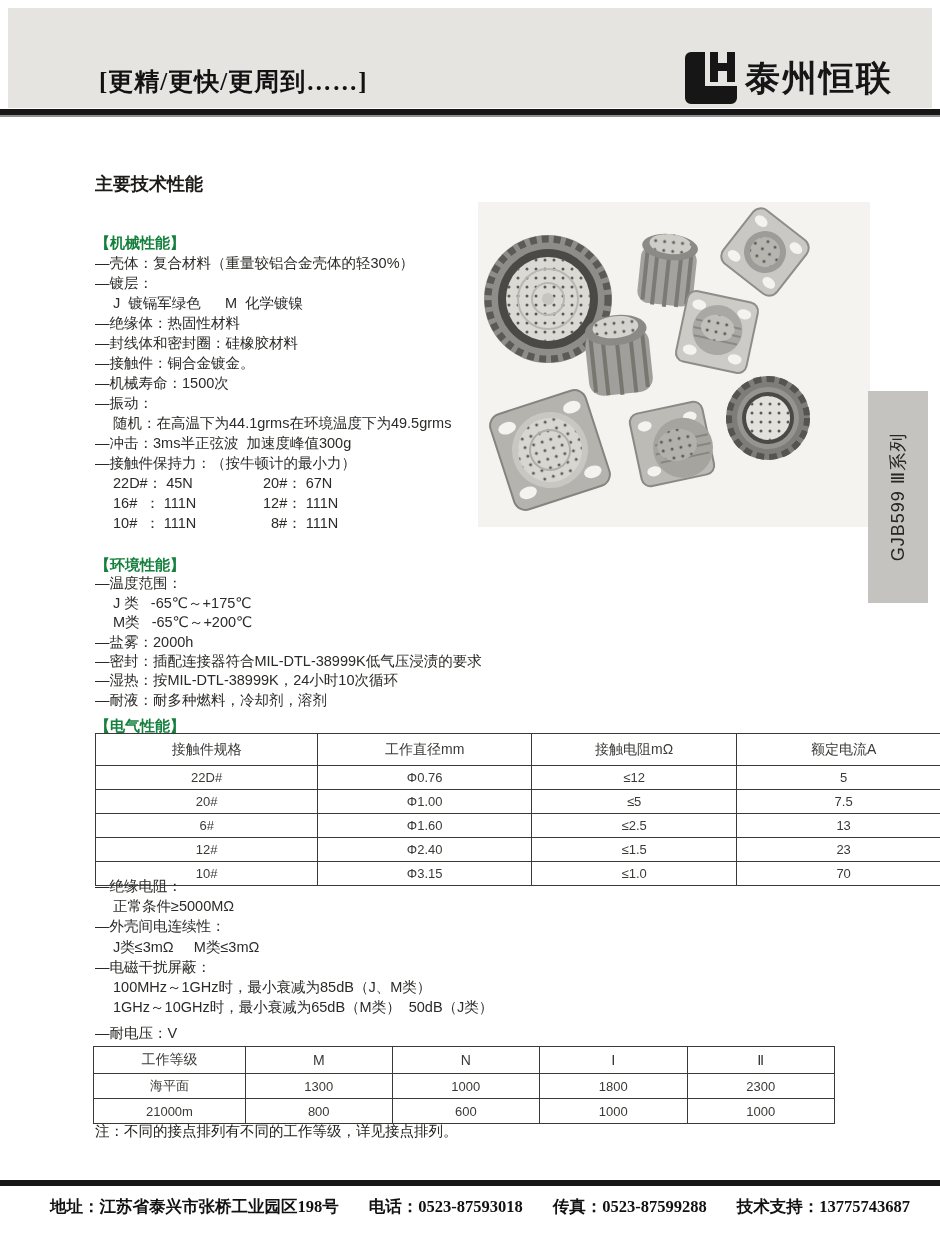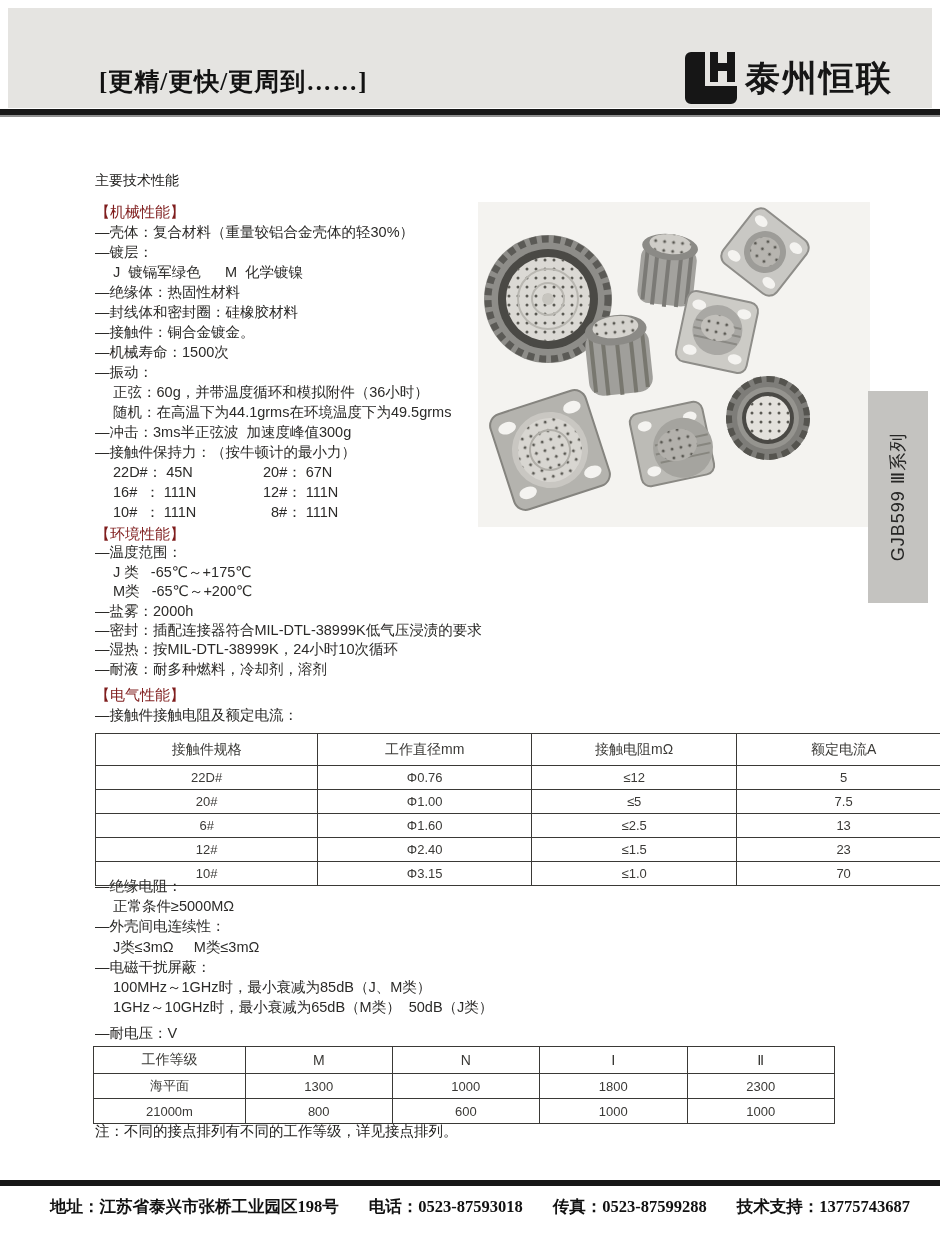--- a/index.html
+++ b/index.html
@@ -14,23 +14,23 @@
     position:absolute;left:84px;bottom:10px;
     font-family:"Liberation Serif","DejaVu Serif",serif;
     font-weight:700;font-size:25px;letter-spacing:1px;color:#121212;margin-left:7px;
   }
   .logo{position:absolute;right:39px;top:44px;display:flex;align-items:center;gap:8px;}
   .logo-mark{width:52px;height:52px;flex:0 0 auto;}
   .logo-text{font-size:35px;font-weight:700;color:#161616;letter-spacing:2px;font-family:"Liberation Sans","DejaVu Sans",sans-serif;}
   .header-rule{position:absolute;left:0;top:109px;width:940px;height:6px;background:#171717;}
   .header-rule::after{content:"";position:absolute;left:0;top:6px;width:100%;height:2px;background:#8f8f8f;}
   
-  .doc-title{position:absolute;left:95px;top:172px;font-size:14px;font-weight:400;color:#1c1b19;}
+  .doc-title{position:absolute;left:95px;top:172px;font-size:18px;font-weight:700;color:#1c1b19;}
   .sect{position:absolute;left:95px;width:400px;font-size:14.5px;line-height:20px;}
-  .sect .hd{font-size:15px;font-weight:400;color:#7f1d1d;}
+  .sect .hd{font-size:15px;font-weight:700;color:#15803d;margin-top:31px;}
   .line{white-space:pre-wrap;}
   .ind{padding-left:18px;}
   .pair .l{display:inline-block;width:150px;}
   #mech{top:202px;}
   #env{top:524px;width:440px;line-height:19.4px;}
   #elec{top:684px;line-height:21px;}
   #elec2{top:876px;width:470px;line-height:20.2px;}
   #elec2 .gap{margin-top:6px;}
   
   table{border-collapse:collapse;table-layout:fixed;background:#fff;}
@@ -86,21 +86,20 @@
   <div class="sect" id="mech">
     <div class="hd">【机械性能】</div>
     <div class="line">—壳体：复合材料（重量较铝合金壳体的轻30%）</div>
     <div class="line">—镀层：</div>
     <div class="line ind">J  镀镉军绿色      M  化学镀镍</div>
     <div class="line">—绝缘体：热固性材料</div>
     <div class="line">—封线体和密封圈：硅橡胶材料</div>
     <div class="line">—接触件：铜合金镀金。</div>
     <div class="line">—机械寿命：1500次</div>
     <div class="line">—振动：</div>
-    <div class="line ind">正弦：60g，并带温度循环和模拟附件（36小时）</div>
     <div class="line ind">随机：在高温下为44.1grms在环境温度下为49.5grms</div>
     <div class="line">—冲击：3ms半正弦波  加速度峰值300g</div>
     <div class="line">—接触件保持力：（按牛顿计的最小力）</div>
     <div class="line ind pair"><span class="l">22D#： 45N</span><span>20#： 67N</span></div>
     <div class="line ind pair"><span class="l">16#  ： 111N</span><span>12#： 111N</span></div>
     <div class="line ind pair"><span class="l">10#  ： 111N</span><span>  8#： 111N</span></div>
   </div>
 
   <div class="sect" id="env">
     <div class="hd">【环境性能】</div>

